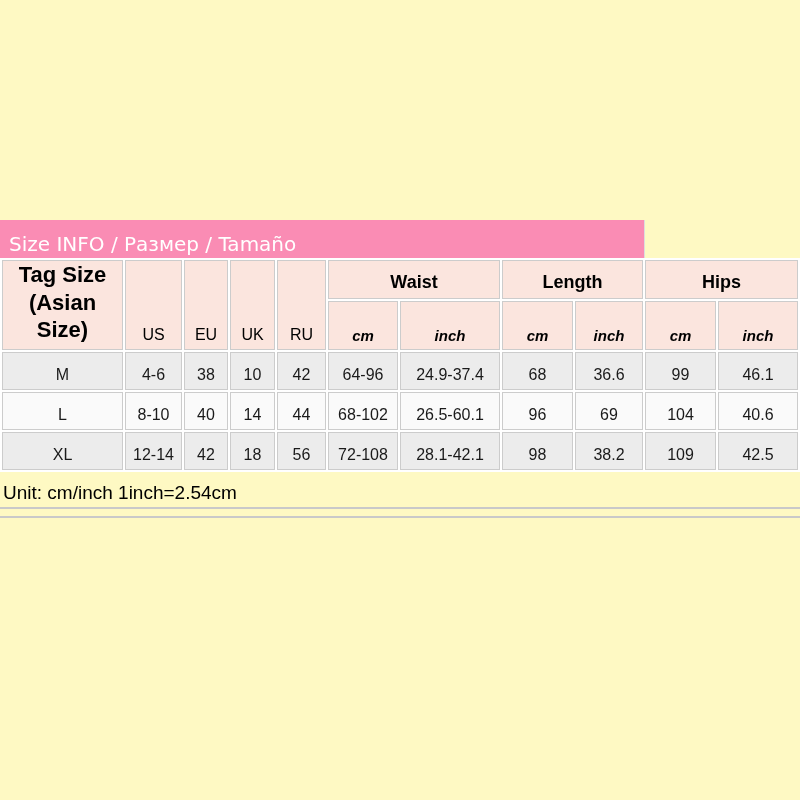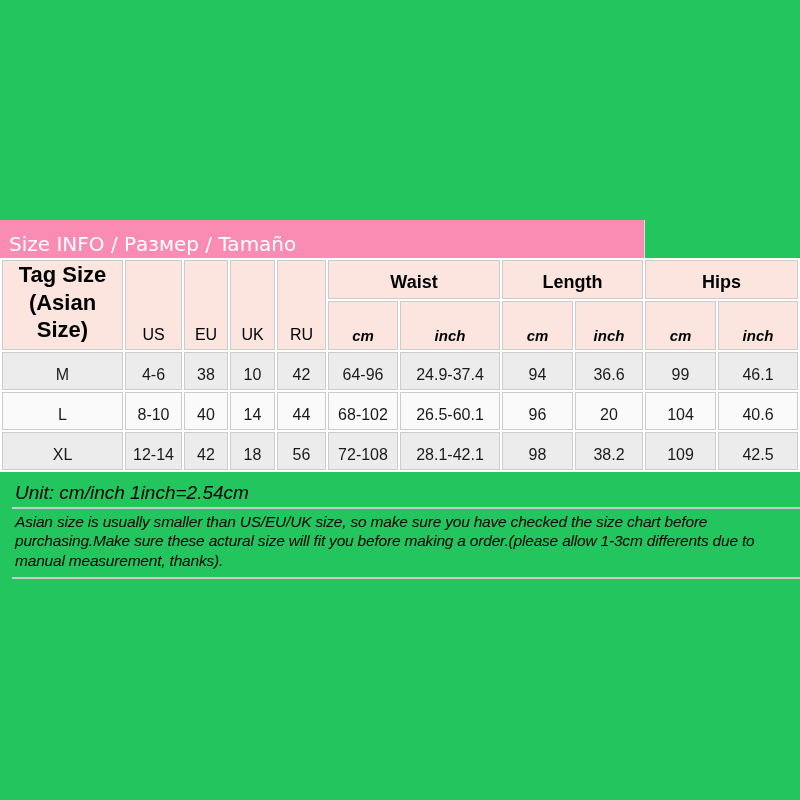--- a/index.html
+++ b/index.html
@@ -8,21 +8,21 @@
     --header-cell-bg:#fbe5de;
     --row-alt-bg:#ececec;
     --row-bg:#fafafa;
     --grid-line:#cccccc;
     --text:#1a1a1a;
   }
   html,body{margin:0;padding:0;background:#ffffff;}
   .canvas{
     position:relative;
     width:800px;height:800px;
-    background:#22c55e;
+    background:#fef9c3;
     overflow:hidden;
     font-family:"Liberation Sans",sans-serif;
     color:var(--text);
   }
   .content{position:absolute;top:220px;left:0;width:800px;}
 
   .title-bar{
     width:645px;height:38px;
     box-sizing:border-box;
     background:var(--title-bg);
@@ -57,21 +57,21 @@
   tr.sub-row{height:44px;}
   tr.data-row{height:38px;}
   .tag-col{font-size:22px;font-weight:bold;line-height:1.25;padding-bottom:3px;}
   .size-col{font-size:16px;font-weight:normal;padding-bottom:6px;}
   .group-col{font-size:18px;font-weight:bold;padding-bottom:2px;}
   .sub-col{font-size:15px;font-weight:bold;padding-bottom:5px;font-style:italic;}
   td.cell{font-size:16px;padding-bottom:6px;color:var(--text);}
   tr.row-alt td{background:var(--row-alt-bg);}
   tr.row-light td{background:var(--row-bg);}
 
-  .bottom-block{padding-left:15px;font-style:italic;}
+  .bottom-block{padding-left:3px;}
   .unit-line{
     margin:10px 0 3px 0;
     font-size:19px;
     color:#000;
   }
   .rule{height:2px;background:#c9c9c9;border:0;margin:2px 0 3px 0;width:800px;margin-left:-3px;}
   .rule.second{margin-top:7px;}
   .note-label{font-size:15px;margin:2px 0 2px 0;color:#000;}
   .note-text{
     font-size:15.5px;
@@ -130,35 +130,35 @@
         </tr>
 
         <tr class="data-row row-alt">
           <td class="cell">M</td>
           <td class="cell">4-6</td>
           <td class="cell">38</td>
           <td class="cell">10</td>
           <td class="cell">42</td>
           <td class="cell">64-96</td>
           <td class="cell">24.9-37.4</td>
-          <td class="cell">94</td>
+          <td class="cell">68</td>
           <td class="cell">36.6</td>
           <td class="cell">99</td>
           <td class="cell">46.1</td>
         </tr>
         <tr class="data-row row-light">
           <td class="cell">L</td>
           <td class="cell">8-10</td>
           <td class="cell">40</td>
           <td class="cell">14</td>
           <td class="cell">44</td>
           <td class="cell">68-102</td>
           <td class="cell">26.5-60.1</td>
           <td class="cell">96</td>
-          <td class="cell">20</td>
+          <td class="cell">69</td>
           <td class="cell">104</td>
           <td class="cell">40.6</td>
         </tr>
         <tr class="data-row row-alt">
           <td class="cell">XL</td>
           <td class="cell">12-14</td>
           <td class="cell">42</td>
           <td class="cell">18</td>
           <td class="cell">56</td>
           <td class="cell">72-108</td>
@@ -167,18 +167,17 @@
           <td class="cell">38.2</td>
           <td class="cell">109</td>
           <td class="cell">42.5</td>
         </tr>
       </tbody>
     </table>
 
     <div class="bottom-block">
       <div class="unit-line">Unit: cm/inch 1inch=2.54cm</div>
       <div class="rule"></div>
-      <p class="note-text">Asian size is usually smaller than US/EU/UK size, so make sure you have checked the size chart before purchasing.Make sure these actural size will fit you before making a order.(please allow 1-3cm differents due to manual measurement, thanks).</p>
       <div class="rule second"></div>
     </div>
 
   </div>
 </div>
 
 </body></html>

